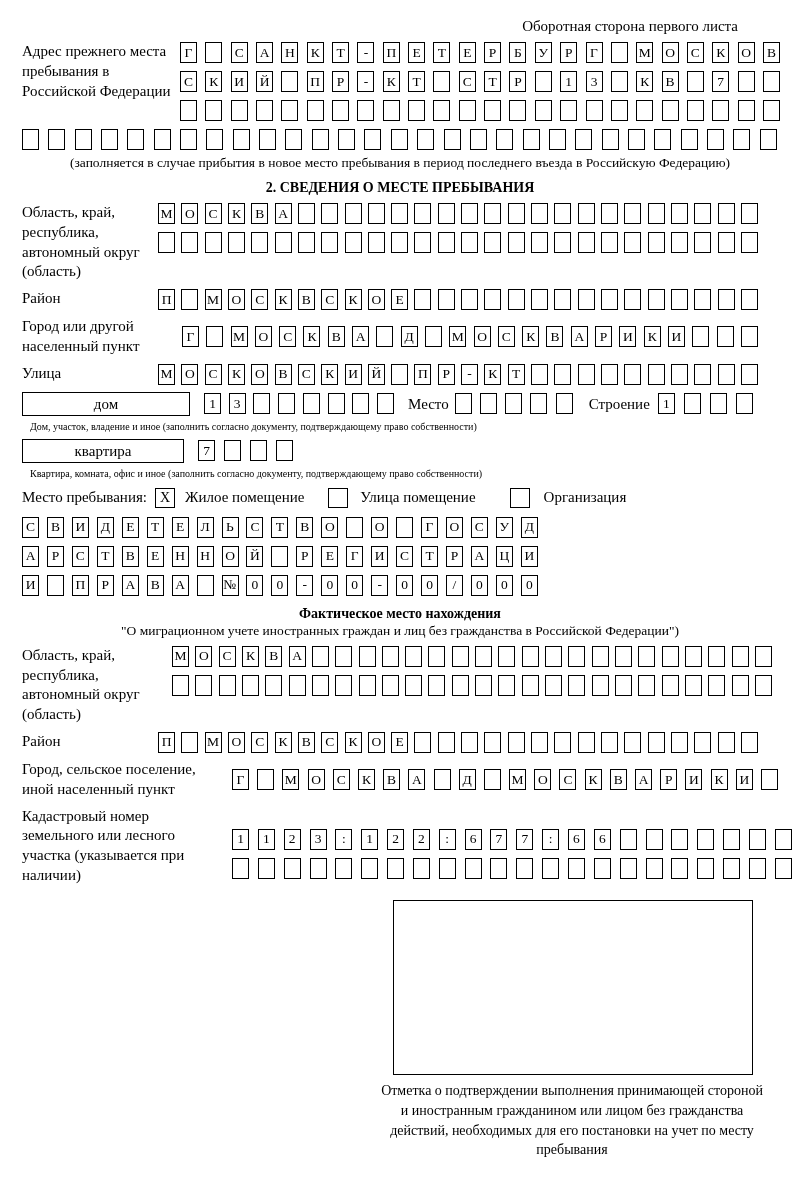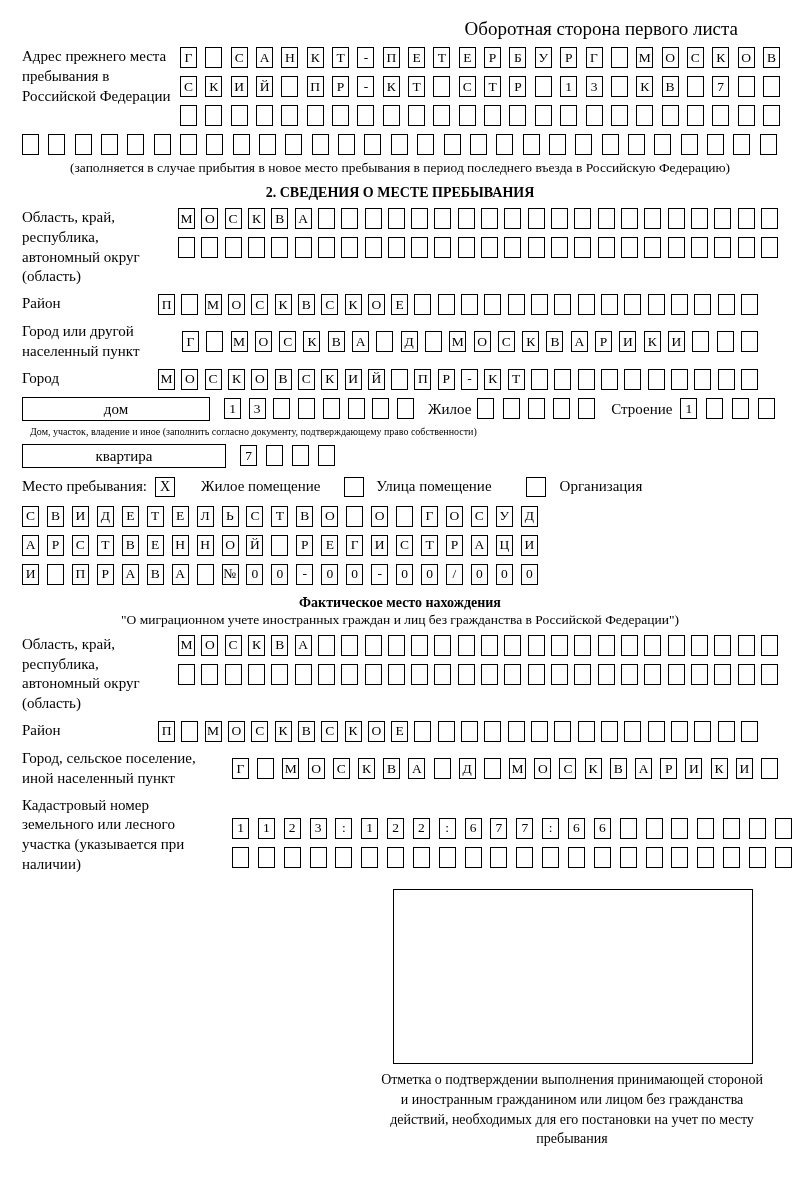--- a/index.html
+++ b/index.html
@@ -4,21 +4,21 @@
 <style>
   * { margin:0; padding:0; box-sizing:border-box; }
   html,body { background:#ffffff; }
   body {
     width:800px; height:1180px;
     font-family:"Liberation Serif", serif;
     color:#000; overflow:hidden;
   }
   .page { position:relative; width:800px; height:1180px; padding:10px 22px 0 22px; }
 
-  .hdr { text-align:right; padding-right:40px; font-size:19px; margin-top:8px; }
+  .hdr { text-align:right; padding-right:40px; font-size:15px; margin-top:8px; }
 
   .frow { display:flex; margin-top:7px; }
   .flabel { font-size:15px; line-height:1.32; padding-right:8px; flex-shrink:0; }
   .gridcol { display:flex; flex-direction:column; gap:8px; }
 
   .cells { display:flex; justify-content:space-between; align-items:center; }
   .cell {
     width:17px; height:21px; border:1px solid #000;
     display:flex; align-items:center; justify-content:center;
     font-size:13.5px; font-family:"Liberation Serif", serif; flex-shrink:0;
@@ -49,21 +49,21 @@
   .stay-row { display:flex; align-items:center; margin-top:9px; font-size:15px; }
 
   .stamp-box {
     width:360px; height:175px; border:1.5px solid #000;
     margin-left:auto; margin-right:25px; margin-top:14px; background:#fff;
   }
   .stamp-note {
     width:392px; margin-left:auto; margin-right:10px; margin-top:6px;
     text-align:center; font-size:14px; line-height:1.42;
   }
-  .vtop { align-items:flex-start;justify-content:space-between; }
+  .vtop { align-items:flex-start; }
 </style>
 </head>
 <body>
 
 <div class="page">
 
   <div class="hdr">Оборотная сторона первого листа</div>
 
   <div class="frow vtop">
     <div class="flabel" style="width:158px">Адрес прежнего места пребывания в Российской Федерации</div>
@@ -301,21 +301,21 @@
         <span class="cell">И</span>
         <span class="cell">К</span>
         <span class="cell">И</span>
         <span class="cell"></span>
         <span class="cell"></span>
         <span class="cell"></span>
       </div>
   </div>
 
   <div class="frow">
-    <div class="flabel" style="width:136px">Город</div>
+    <div class="flabel" style="width:136px">Улица</div>
     <div class="cells w600">
         <span class="cell">М</span>
         <span class="cell">О</span>
         <span class="cell">С</span>
         <span class="cell">К</span>
         <span class="cell">О</span>
         <span class="cell">В</span>
         <span class="cell">С</span>
         <span class="cell">К</span>
         <span class="cell">И</span>
@@ -333,63 +333,64 @@
         <span class="cell"></span>
         <span class="cell"></span>
         <span class="cell"></span>
         <span class="cell"></span>
         <span class="cell"></span>
         <span class="cell"></span>
       </div>
   </div>
 
   <div class="frow" style="align-items:center">
-    <div class="labelbox" style="width:188px">дом</div>
+    <div class="labelbox" style="width:168px">дом</div>
     <div class="cells w190" style="margin-left:14px">
         <span class="cell">1</span>
         <span class="cell">3</span>
         <span class="cell"></span>
         <span class="cell"></span>
         <span class="cell"></span>
         <span class="cell"></span>
         <span class="cell"></span>
         <span class="cell"></span>
       </div>
-    <div class="inline-lbl" style="margin-left:14px">Жилое</div>
+    <div class="inline-lbl" style="margin-left:14px">Место</div>
     <div class="cells w118" style="margin-left:6px">
         <span class="cell"></span>
         <span class="cell"></span>
         <span class="cell"></span>
         <span class="cell"></span>
         <span class="cell"></span>
       </div>
     <div class="inline-lbl" style="margin-left:16px">Строение</div>
     <div class="cells w95" style="margin-left:8px">
         <span class="cell">1</span>
         <span class="cell"></span>
         <span class="cell"></span>
         <span class="cell"></span>
       </div>
   </div>
   <div class="small-note">Дом, участок, владение и иное (заполнить согласно документу, подтверждающему право собственности)</div>
 
   <div class="frow" style="align-items:center">
-    <div class="labelbox" style="width:204px">квартира</div>
+    <div class="labelbox" style="width:162px">квартира</div>
     <div class="cells w95" style="margin-left:14px">
         <span class="cell">7</span>
         <span class="cell"></span>
         <span class="cell"></span>
         <span class="cell"></span>
       </div>
   </div>
+  <div class="small-note">Квартира, комната, офис и иное (заполнить согласно документу, подтверждающему право собственности)</div>
 
   <div class="stay-row">
     <span>Место пребывания:</span>
     <span class="chk" style="margin-left:8px">X</span>
-    <span style="margin-left:26px">Жилое помещение</span>
+    <span style="margin-left:10px">Жилое помещение</span>
     <span class="chk" style="margin-left:24px"></span>
     <span style="margin-left:12px">Улица помещение</span>
     <span class="chk" style="margin-left:34px"></span>
     <span style="margin-left:14px">Организация</span>
   </div>
 
   <div class="frow vtop" style="margin-top:9px">
     <div class="gridcol">
       <div class="cells" style="width:516px">
           <span class="cell">С</span>

